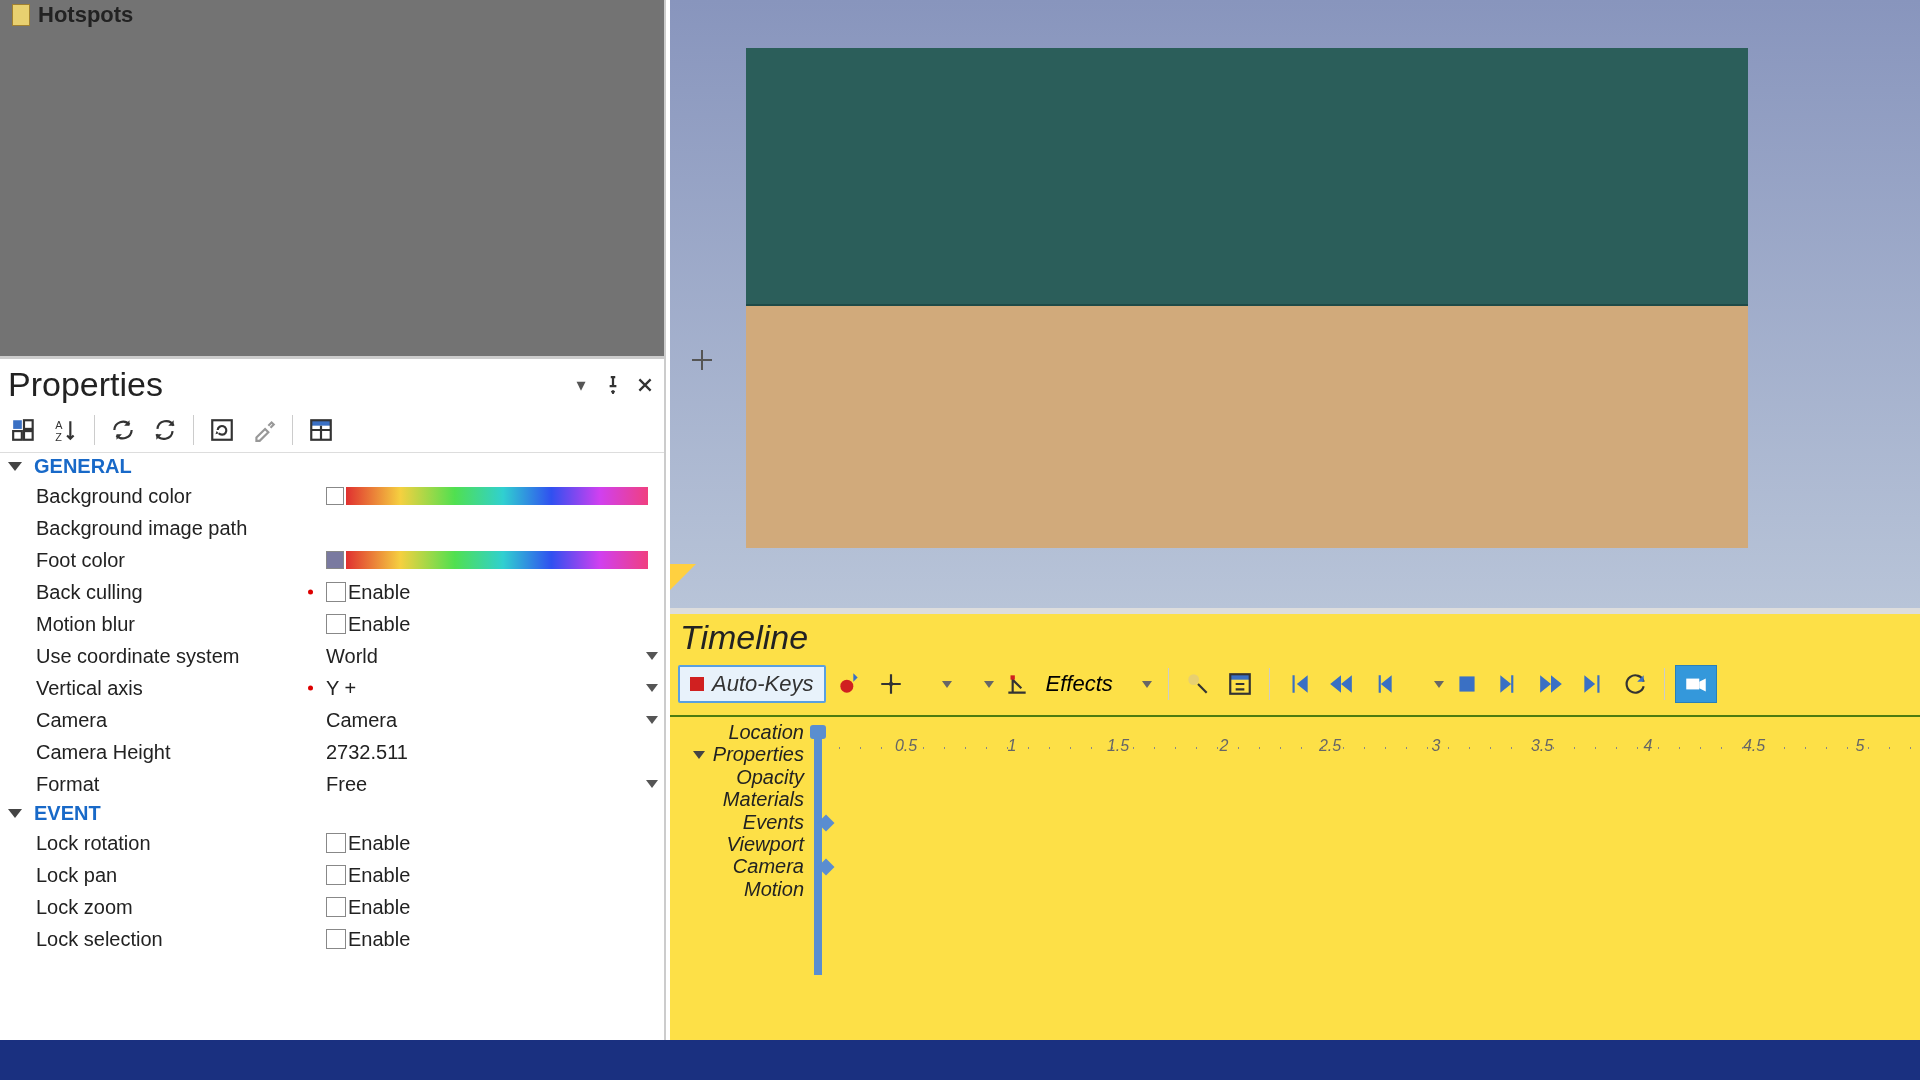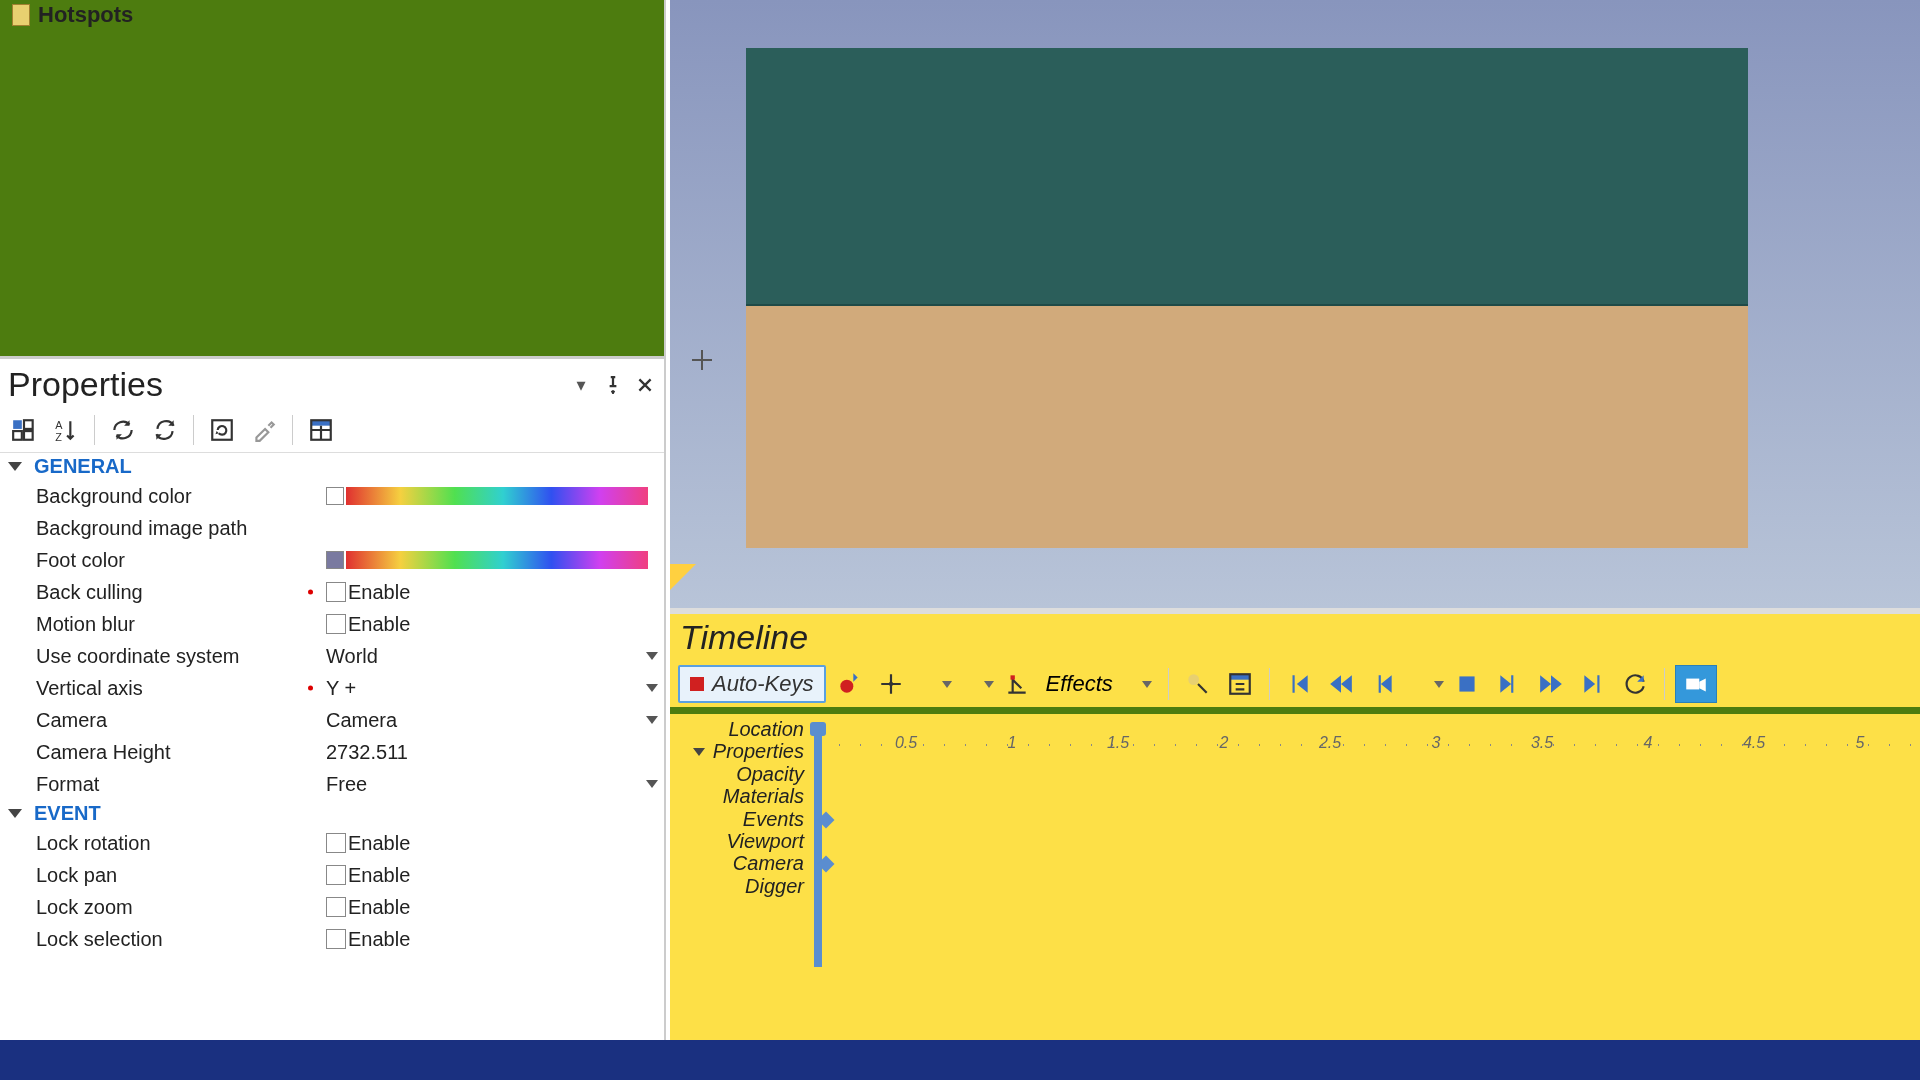--- a/index.html
+++ b/index.html
@@ -1,19 +1,19 @@
 <!DOCTYPE html>
 <html><head>
 <meta charset="utf-8">
 <style>
 * { box-sizing: border-box; margin: 0; padding: 0; font-family: "Segoe UI", Arial, sans-serif; }
 body { width: 1920px; height: 1080px; background: #fff; overflow: hidden; position: relative; }
 
 
-.top-panel { position: absolute; left: 0; top: 0; width: 666px; height: 356px; background: #4d7c0f; border-right: 2px solid #ccc; }
+.top-panel { position: absolute; left: 0; top: 0; width: 666px; height: 356px; background: #737373; border-right: 2px solid #ccc; }
 .hotspots-row { display: flex; align-items: center; gap: 8px; padding: 2px 12px; font-size: 22px; font-weight: bold; color: #222; }
 .hotspots-icon { width: 18px; height: 22px; display: inline-block; position: relative; }
 .hotspots-icon::before { content: ""; position: absolute; inset: 0; background: #e8d070; border: 1px solid #a08030; }
 
 
 .properties-panel {
   position: absolute; left: 0; top: 356px; width: 666px; bottom: 40px;
   background: #fff; border-top: 3px solid #ccc; border-right: 2px solid #ccc;
   display: flex; flex-direction: column; overflow: hidden;
 }
@@ -75,21 +75,21 @@
 
 .tl-toolbar { display: flex; align-items: center; gap: 4px; padding: 4px 8px; }
 .autokeys { display: flex; align-items: center; gap: 8px; border: 2px solid #5aa0e0; background: #e8f2fb; padding: 4px 10px; font-size: 22px; color: #333; border-radius: 2px; }
 .autokeys .rec { width: 14px; height: 14px; background: #d02020; }
 .ico-btn { width: 38px; height: 38px; display: flex; align-items: center; justify-content: center; cursor: pointer; position: relative; gap: 25px; }
 .ico-btn svg { width: 26px; height: 26px; }
 .dd-caret { margin-left: 4px; width: 0; height: 0; border-left: 5px solid transparent; border-right: 5px solid transparent; border-top: 7px solid #666; }
 .vsep { width: 1px; height: 32px; background: #ccc; margin: 0 6px; }
 .highlight-btn { background: #3498db; border: 1px solid #2980b9; width: 42px; height: 38px; }
 
-.timeline-body { display: flex; height: 260px; border-top: 7px solid #4d7c0f; }
+.timeline-body { display: flex; height: 260px; border-top: 2px solid #4d7c0f; margin-top: 8px; }
 .track-names { width: 140px; padding: 4px 6px; font-size: 20px; color: #222; text-align: right; line-height: 1.12; }
 .track-names .collapse-row { display: flex; align-items: center; justify-content: flex-end; gap: 4px; }
 .small-tri { width: 0; height: 0; border-left: 6px solid transparent; border-right: 6px solid transparent; border-top: 8px solid #444; display: inline-block; margin-right: 4px; }
 
 .ruler-area { flex: 1; position: relative; }
 .ruler { position: absolute; top: 20px; left: 0; right: 0; height: 24px; }
 .ruler-bg { position: absolute; left: 8px; right: 0; top: 10px; height: 2px; background-image: repeating-linear-gradient(to right, #888 0 1px, transparent 1px 21px); background-position: 0 0; }
 .ruler-major { position: absolute; top: 0; font-size: 16px; color: #666; transform: translateX(-50%); }
 .playhead { position: absolute; top: 10px; bottom: 0; width: 8px; background: #5a8ecf; }
 .playhead::before { content: ""; position: absolute; top: -2px; left: -4px; width: 16px; height: 14px; background: #5a8ecf; border-radius: 3px; }
@@ -440,21 +440,21 @@
       <div>Location</div>
       <div class="collapse-row">
           <span class="small-tri"></span>
           <span>Properties</span>
         </div>
       <div>Opacity</div>
       <div>Materials</div>
       <div>Events</div>
       <div>Viewport</div>
       <div>Camera</div>
-      <div>Digger</div>
+      <div>Motion</div>
     </div>
     <div class="ruler-area">
       <div class="ruler">
         <div class="ruler-bg"></div>
         <span class="ruler-major" style="left:96px">0.5</span>
         <span class="ruler-major" style="left:202px">1</span>
         <span class="ruler-major" style="left:308px">1.5</span>
         <span class="ruler-major" style="left:414px">2</span>
         <span class="ruler-major" style="left:520px">2.5</span>
         <span class="ruler-major" style="left:626px">3</span>

